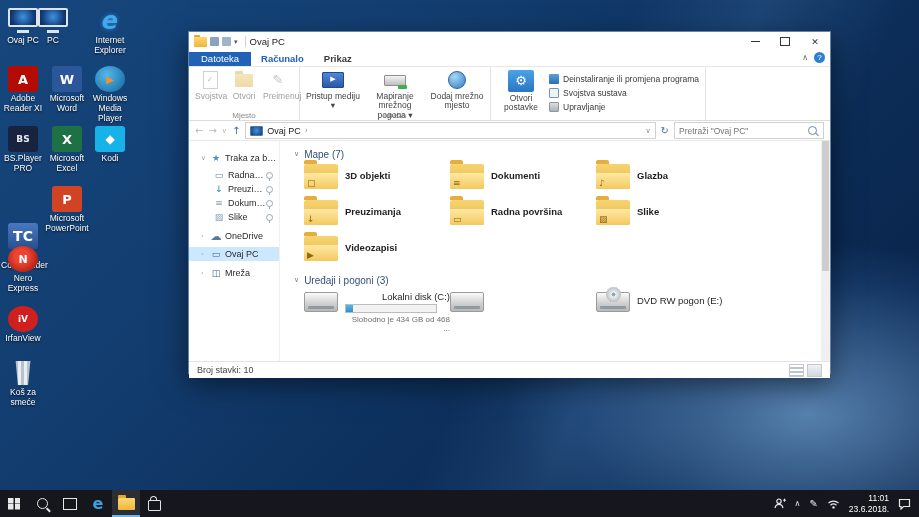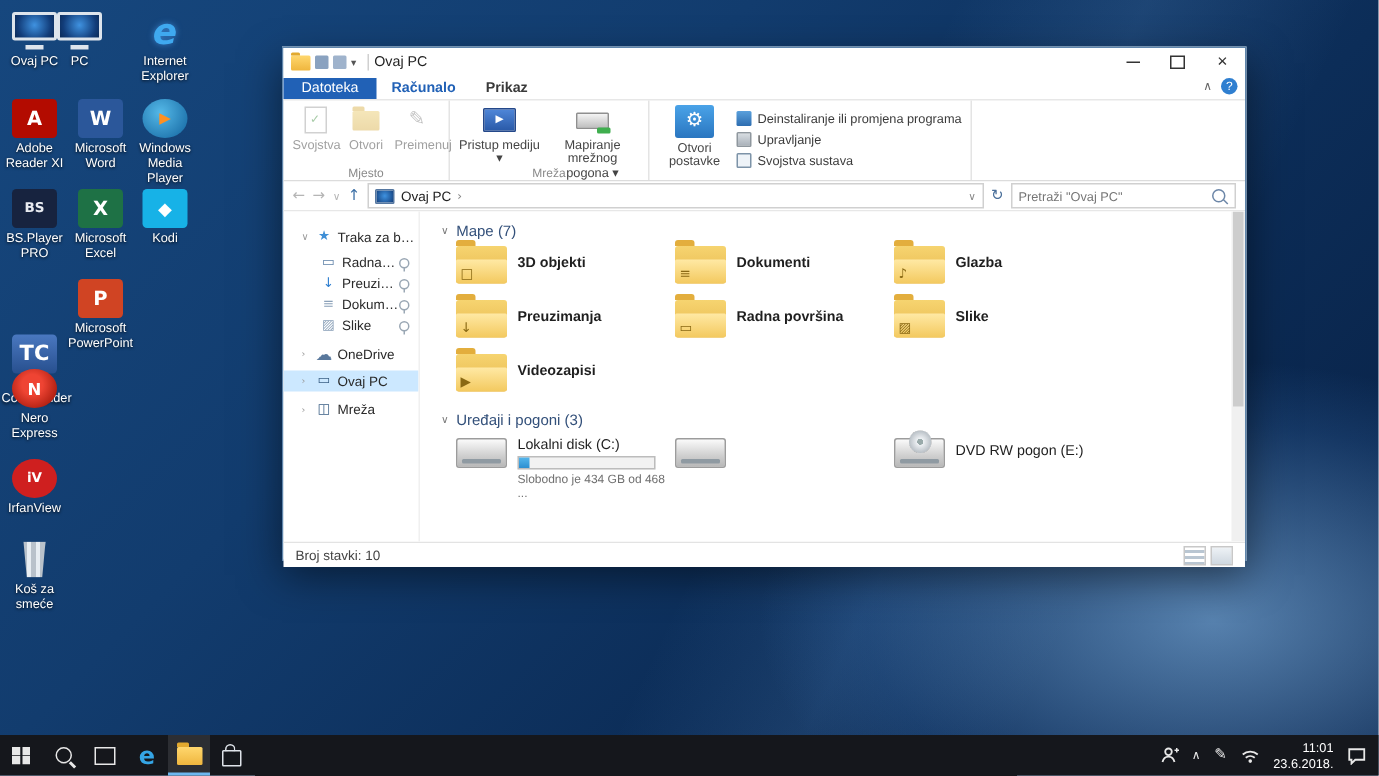--- a/index.html
+++ b/index.html
@@ -131,21 +131,21 @@
   .folder::before{content:"";position:absolute;top:-4px;left:0;width:13px;height:4px;background:#e3ae3d;border-radius:2px 2px 0 0;}
   .folder::after{content:"";position:absolute;left:0;bottom:0;width:100%;height:16px;border-radius:1px 1px 2px 2px;
       background:linear-gradient(#ffe9a4,#f3c95f);}
   .fg{position:absolute;left:3px;bottom:1px;font-size:9px;color:#8a6914;z-index:2;}
   .tlabel{font-size:9.5px;color:#1f1f1f;padding-top:6px;font-weight:bold;}
   .hdd{width:34px;height:20px;border-radius:2px;background:linear-gradient(#fafafa,#cfcfcf 60%,#b8b8b8);
       border:1px solid #9c9c9c;position:relative;flex:none;margin-top:2px;box-sizing:border-box;}
   .hdd::after{content:"";position:absolute;bottom:2px;left:3px;right:3px;height:3px;background:#8f9aa2;border-radius:1px;}
   .hdd.dvd::before{content:"";position:absolute;top:-6px;left:9px;width:15px;height:15px;border-radius:50%;
       background:radial-gradient(circle,#9aa 18%,#eef1f4 20%,#b9c0c6 70%,#888 72%);z-index:2;}
-  .dcol{display:flex;flex-direction:column;gap:2px;padding-top:1px;}
+  .dcol{display:flex;flex-direction:column;gap:2px;padding-top:1px;text-align:right;}
   .dname{font-size:9.5px;color:#1f1f1f;}
   .dbar{display:block;width:92px;height:9px;border:1px solid #bcbcbc;background:#f2f2f2;box-sizing:border-box;}
   .dbar i{display:block;height:100%;background:linear-gradient(#54b6ec,#2d8fd0);}
   .dfree{font-size:8px;color:#6f6f6f;}
   .scroll{position:absolute;right:0;top:0;bottom:0;width:9px;background:#f0f0f0;}
   .thumb{position:absolute;top:0;left:1px;width:7px;height:130px;background:#cdcdcd;}
   
   .statusbar{height:16px;border-top:1px solid #e3e3e3;display:flex;align-items:center;padding:0 8px;background:#fff;}
   .status-text{font-size:9px;color:#444;}
   .viewbtns{margin-left:auto;display:flex;gap:3px;}
@@ -294,42 +294,48 @@
               <span class="i-media g">▶</span>
             </div>
           <span>Pristup mediju</span> <span class="g">▾</span>
         </div>
         <div class="rb" style="width:62px">
           <div class="rbi">
               <span class="i-mapdrive"></span>
             </div>
           <span>Mapiranje mrežnog pogona</span> <span class="g">▾</span>
         </div>
+        <div class="rb">
+          <div class="rbi">
+              <span class="i-globe"></span>
+            </div>
+          <span>Dodaj mrežno mjesto</span>
+        </div>
         <div class="rglabel">Mreža</div>
       </div>
 
       <div class="rgroup">
         <div class="rb-big">
           <div class="rbi">
               <span class="i-settings g">⚙</span>
             </div>
           <span>Otvori postavke</span>
         </div>
         <div class="smallcol">
           <div class="sbtn">
             <span class="si si-uninstall"></span>
             <span>Deinstaliranje ili promjena programa</span>
           </div>
           <div class="sbtn">
+            <span class="si si-sys"></span>
+            <span>Svojstva sustava</span>
+          </div>
+          <div class="sbtn">
             <span class="si si-manage"></span>
             <span>Upravljanje</span>
-          </div>
-          <div class="sbtn">
-            <span class="si si-sys"></span>
-            <span>Svojstva sustava</span>
           </div>
         </div>
       </div>
     </div>
 
     <div class="addr">
       <span class="nav-g g">←</span>
       <span class="nav-g g">→</span>
       <span class="nav-g small g">∨</span>
       <span class="nav-g en g">↑</span>

